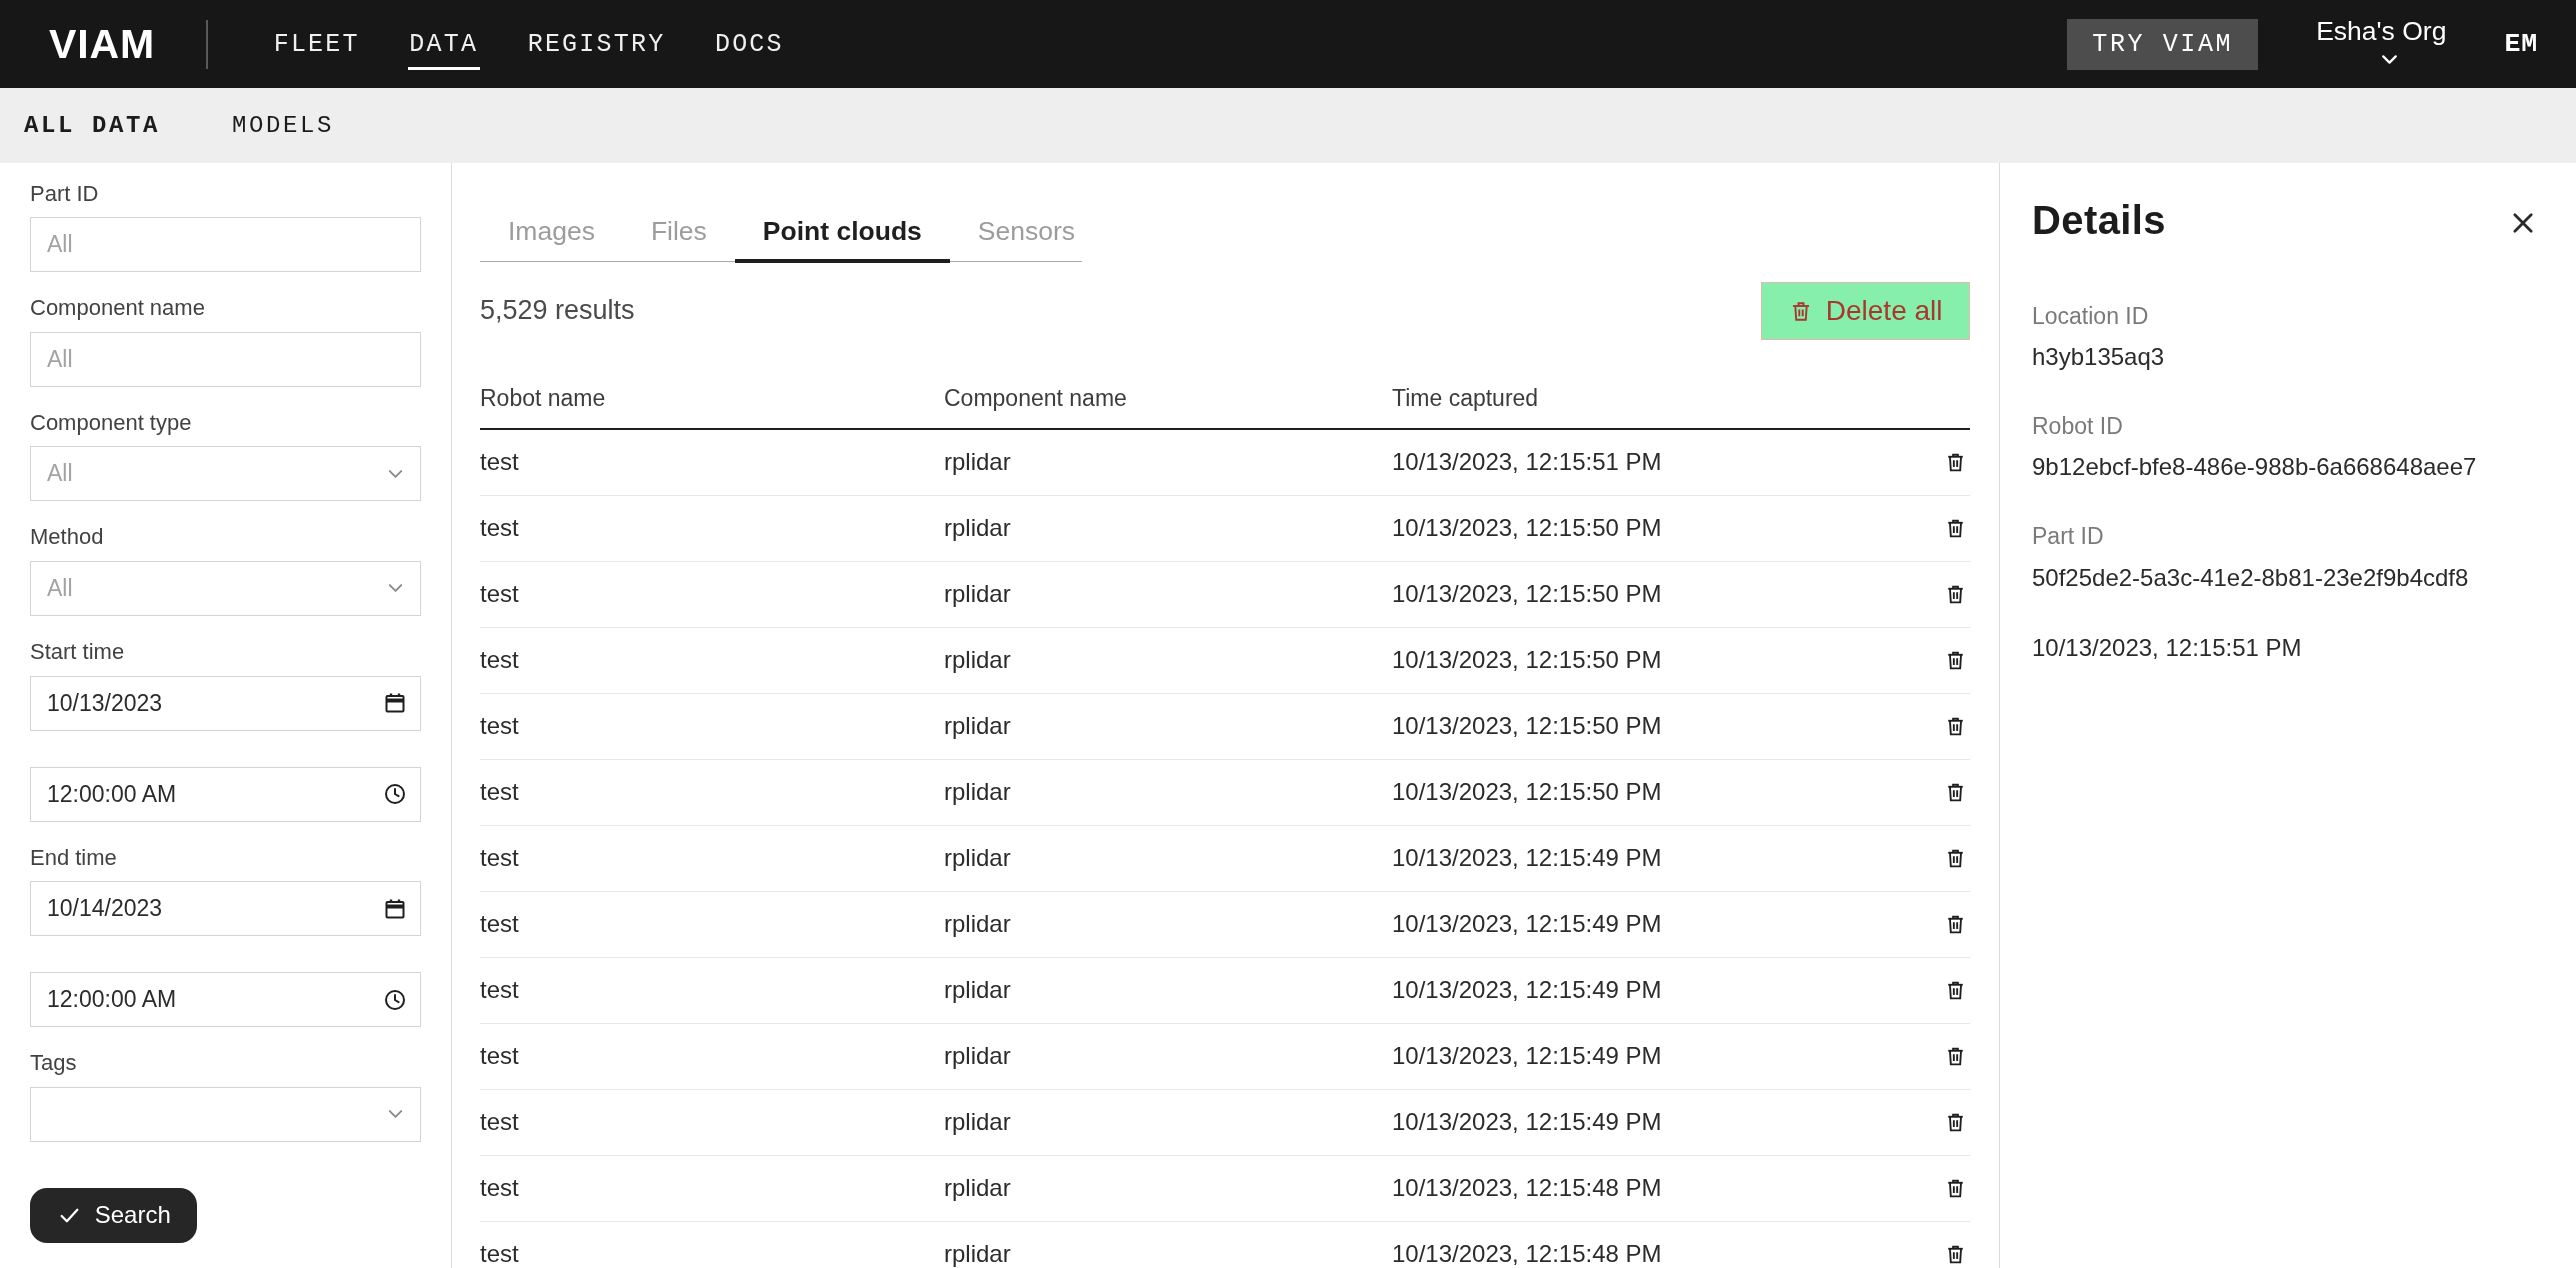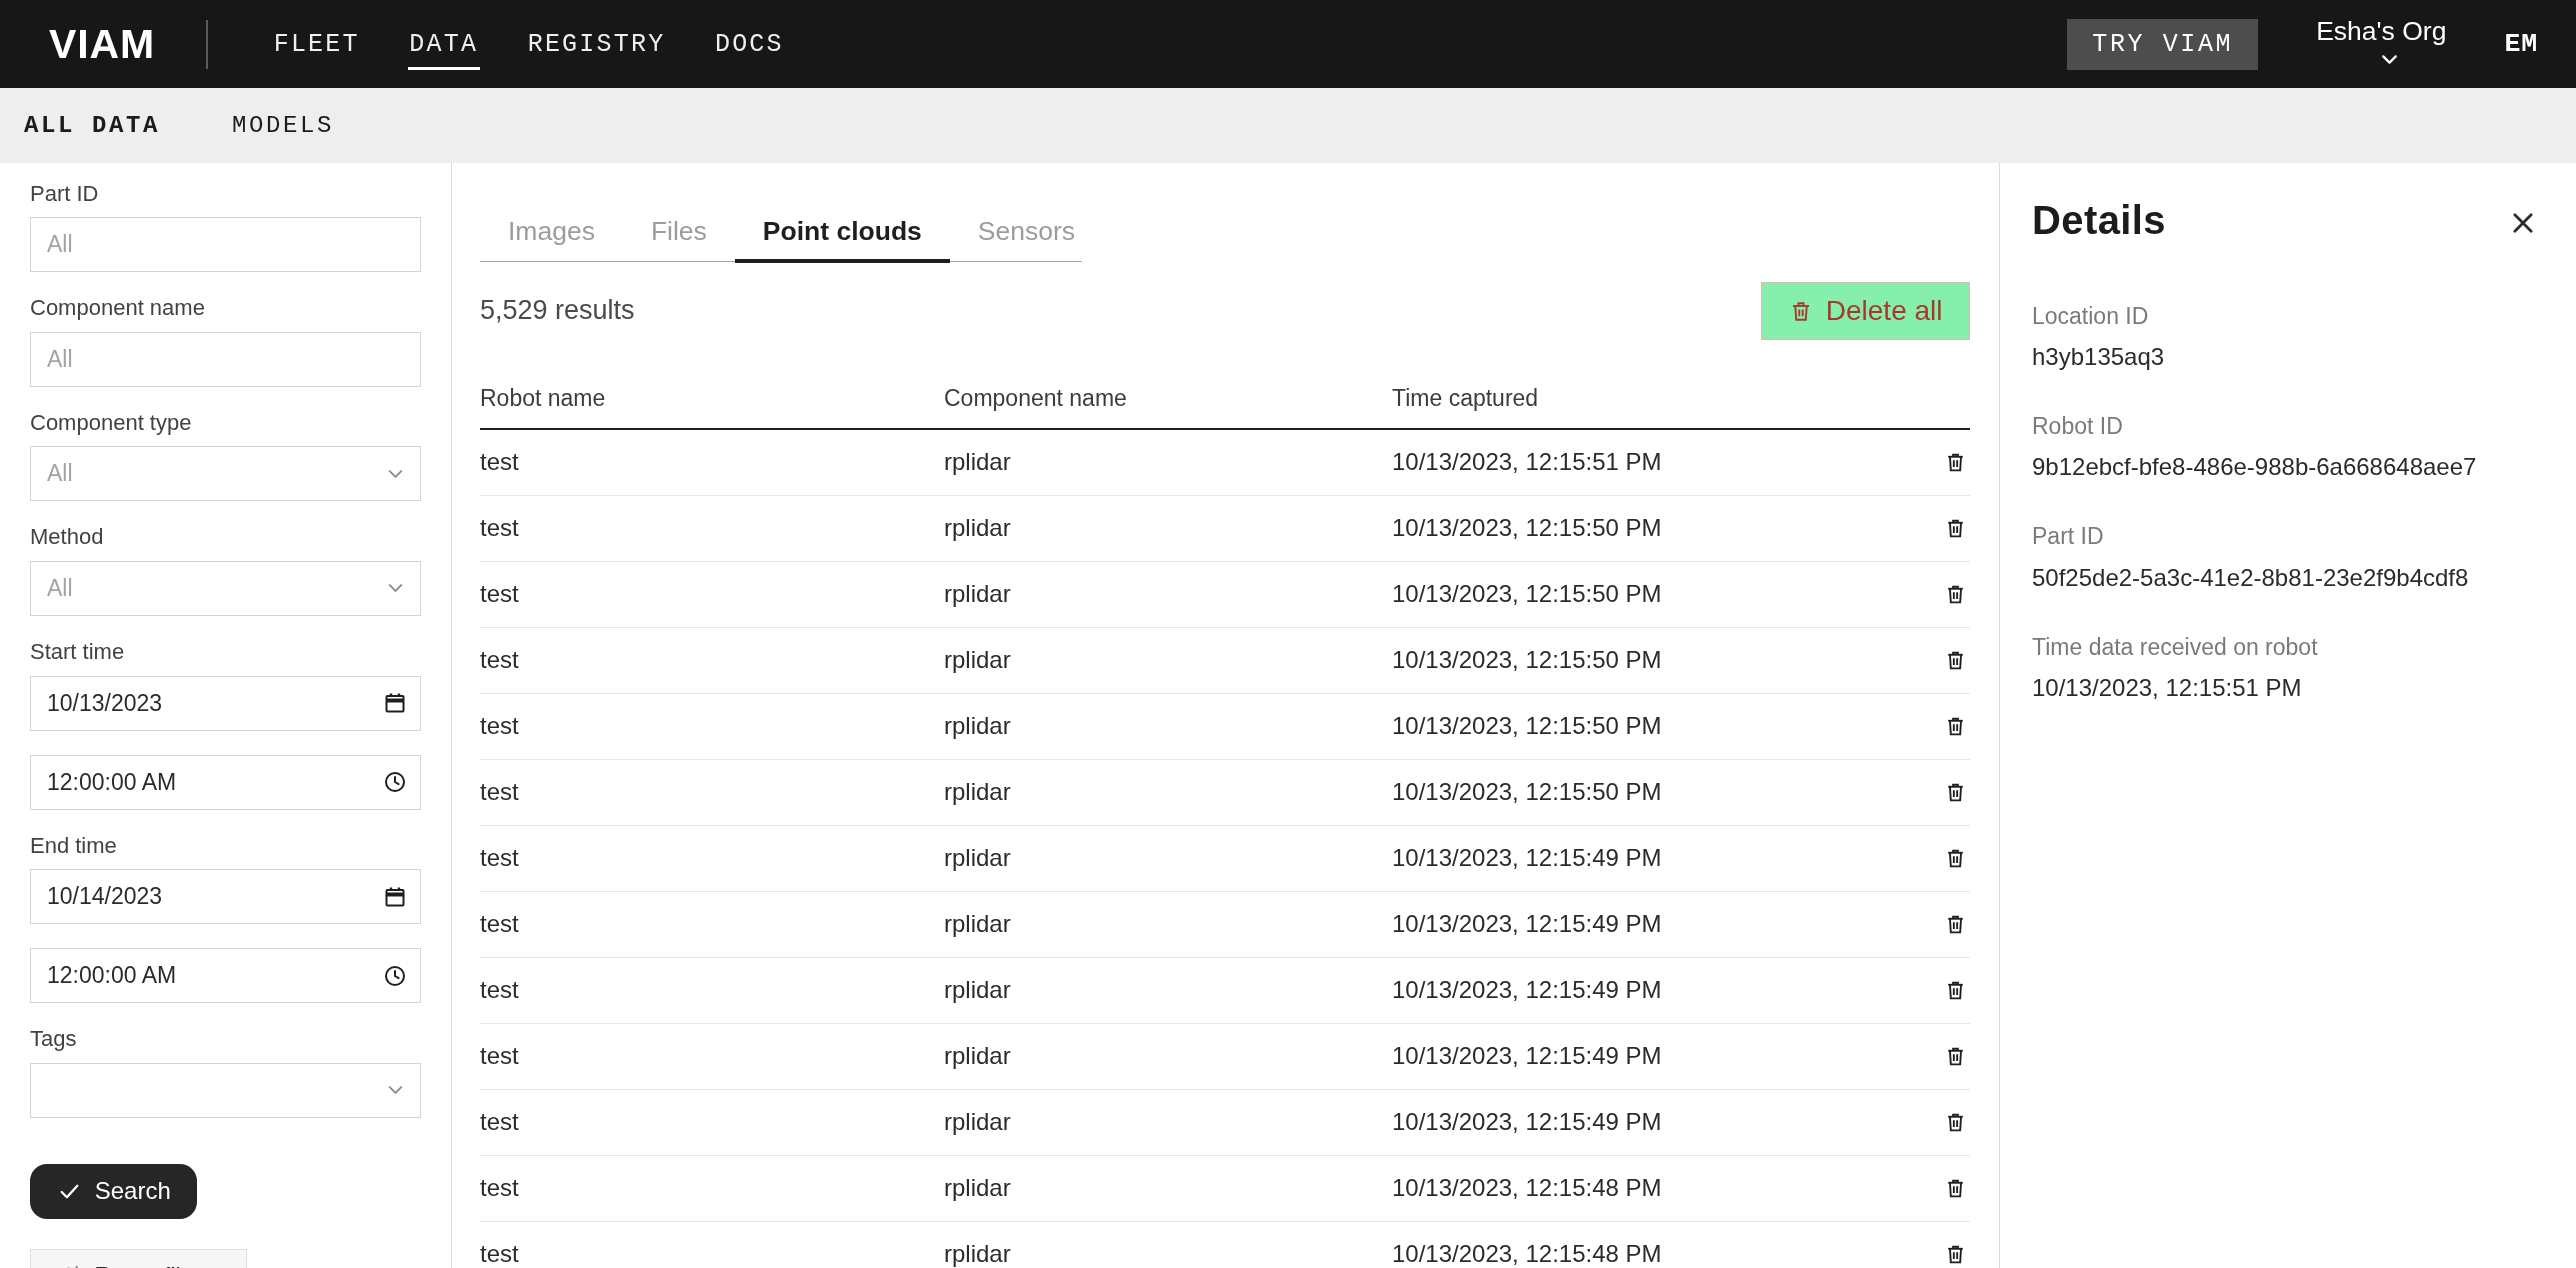--- a/index.html
+++ b/index.html
@@ -30,21 +30,21 @@
   .subnav-item.active { font-weight:bold; }
 
   
   .page-body { display:flex; height:1105px;padding-left:6px; }
 
   
   .sidebar { width:446px; flex:0 0 446px; border-right:0.9px solid #dcdcdc; padding:17.6px 30px 0 24px; overflow:hidden; background:#ffffff; }
   .fgroup { margin-bottom:23px; }
   .fgroup .flabel { display:block; font-size:22px; color:#424242; margin-bottom:10.6px; }
   .finput { position:relative; }
-  .finput + .finput { margin-top:24px;border-radius:26px; }
+  .finput + .finput { margin-top:36px;border-radius:26px; }
   .finput input, .finput .selectbox { width:100%; height:55px; border:0.9px solid #d4d4d4; background:#ffffff;
     font-family:"Liberation Sans", sans-serif; font-size:23px; color:#2b2b2b; padding:0 44px 0 16px; outline:none;
     display:flex; align-items:center; border-radius:0; }
   .finput input::placeholder { color:#a3a3a3; opacity:1; }
   .finput .icon-right { position:absolute; right:14px; top:50%; transform:translateY(-50%); pointer-events:none; }
   .btn { display:inline-flex; align-items:center; gap:13.2px; height:55px; font-size:24px; cursor:pointer;
     font-family:"Liberation Sans", sans-serif; border:none; background:none; }
   .btn-search { background:#262626; color:#ffffff; padding:0 26.5px; margin-top:23px;border-radius:17px; }
   .btn-reset { background:#f7f7f7; color:#2b2b2b; border:0.9px solid #e0e0e0; padding:0 25px; margin-top:30px; }
 
@@ -465,19 +465,18 @@
      </div>
         <div class="dgroup">
        <div class="dlabel">Robot ID</div>
        <div class="dvalue">9b12ebcf-bfe8-486e-988b-6a668648aee7</div>
      </div>
         <div class="dgroup">
        <div class="dlabel">Part ID</div>
        <div class="dvalue">50f25de2-5a3c-41e2-8b81-23e2f9b4cdf8</div>
      </div>
         <div class="dgroup">
-       <div class="dlabel">Time data received on robot</div>
        <div class="dvalue">10/13/2023, 12:15:51 PM</div>
      </div>
       </div>
   </aside>
 </div>
 
 
 </body></html>

